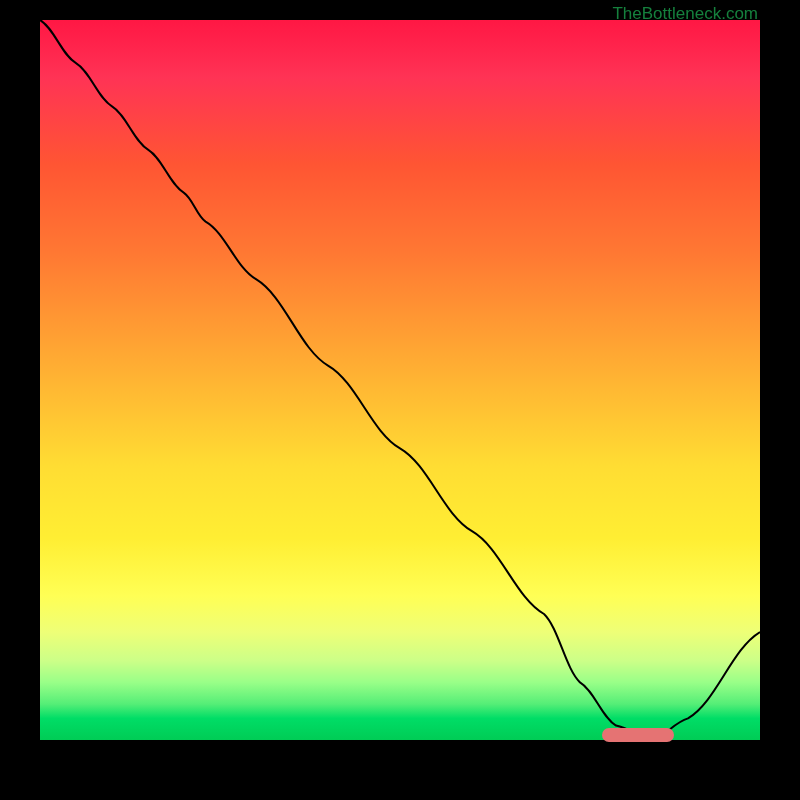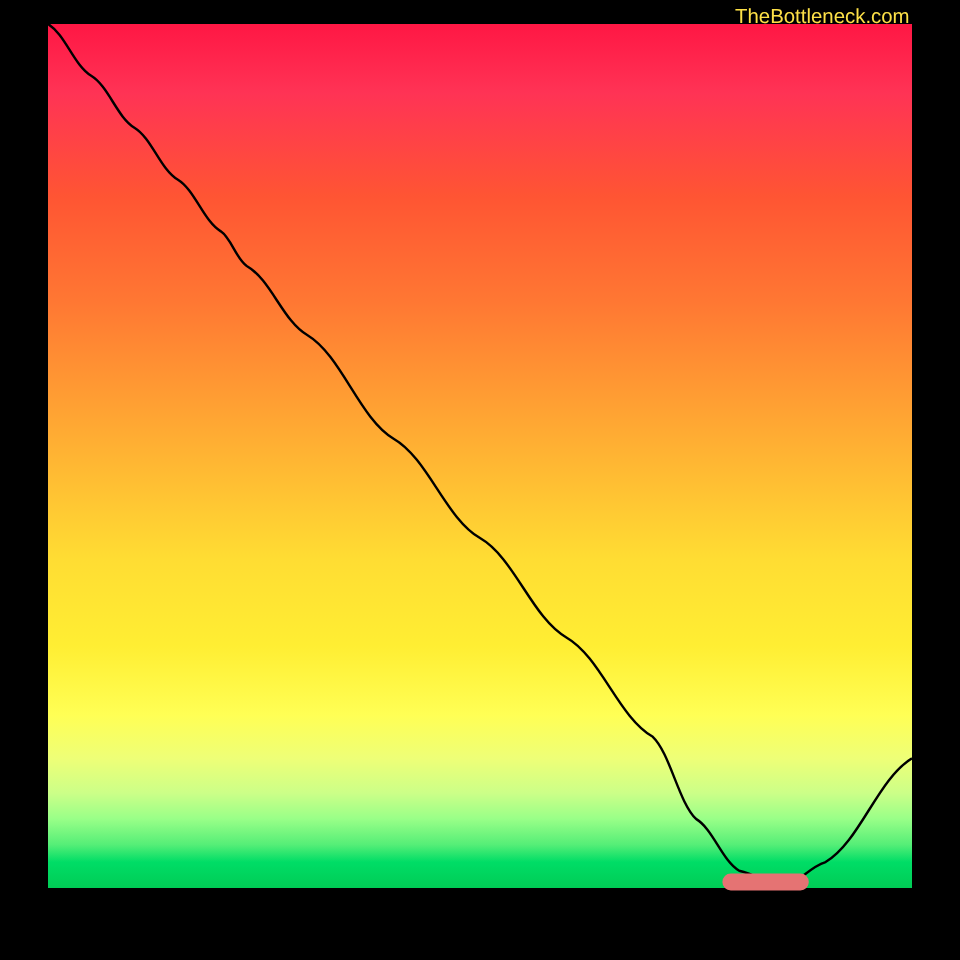--- a/index.html
+++ b/index.html
@@ -42,21 +42,21 @@
         #99ff88 92%,
         #55ee77 95%,
         #00dd66 97%,
         #00cc55 100%
       );
     }
     .watermark {
       position: absolute;
       right: 42px;
       top: 4px;
-      color: #fde047;
+      color: #15803d;
       font-size: 17px;
       font-weight: normal;
     }
     .curve-svg {
       position: absolute;
       left: 0;
       top: 0;
       width: 100%;
       height: 100%;
     }

